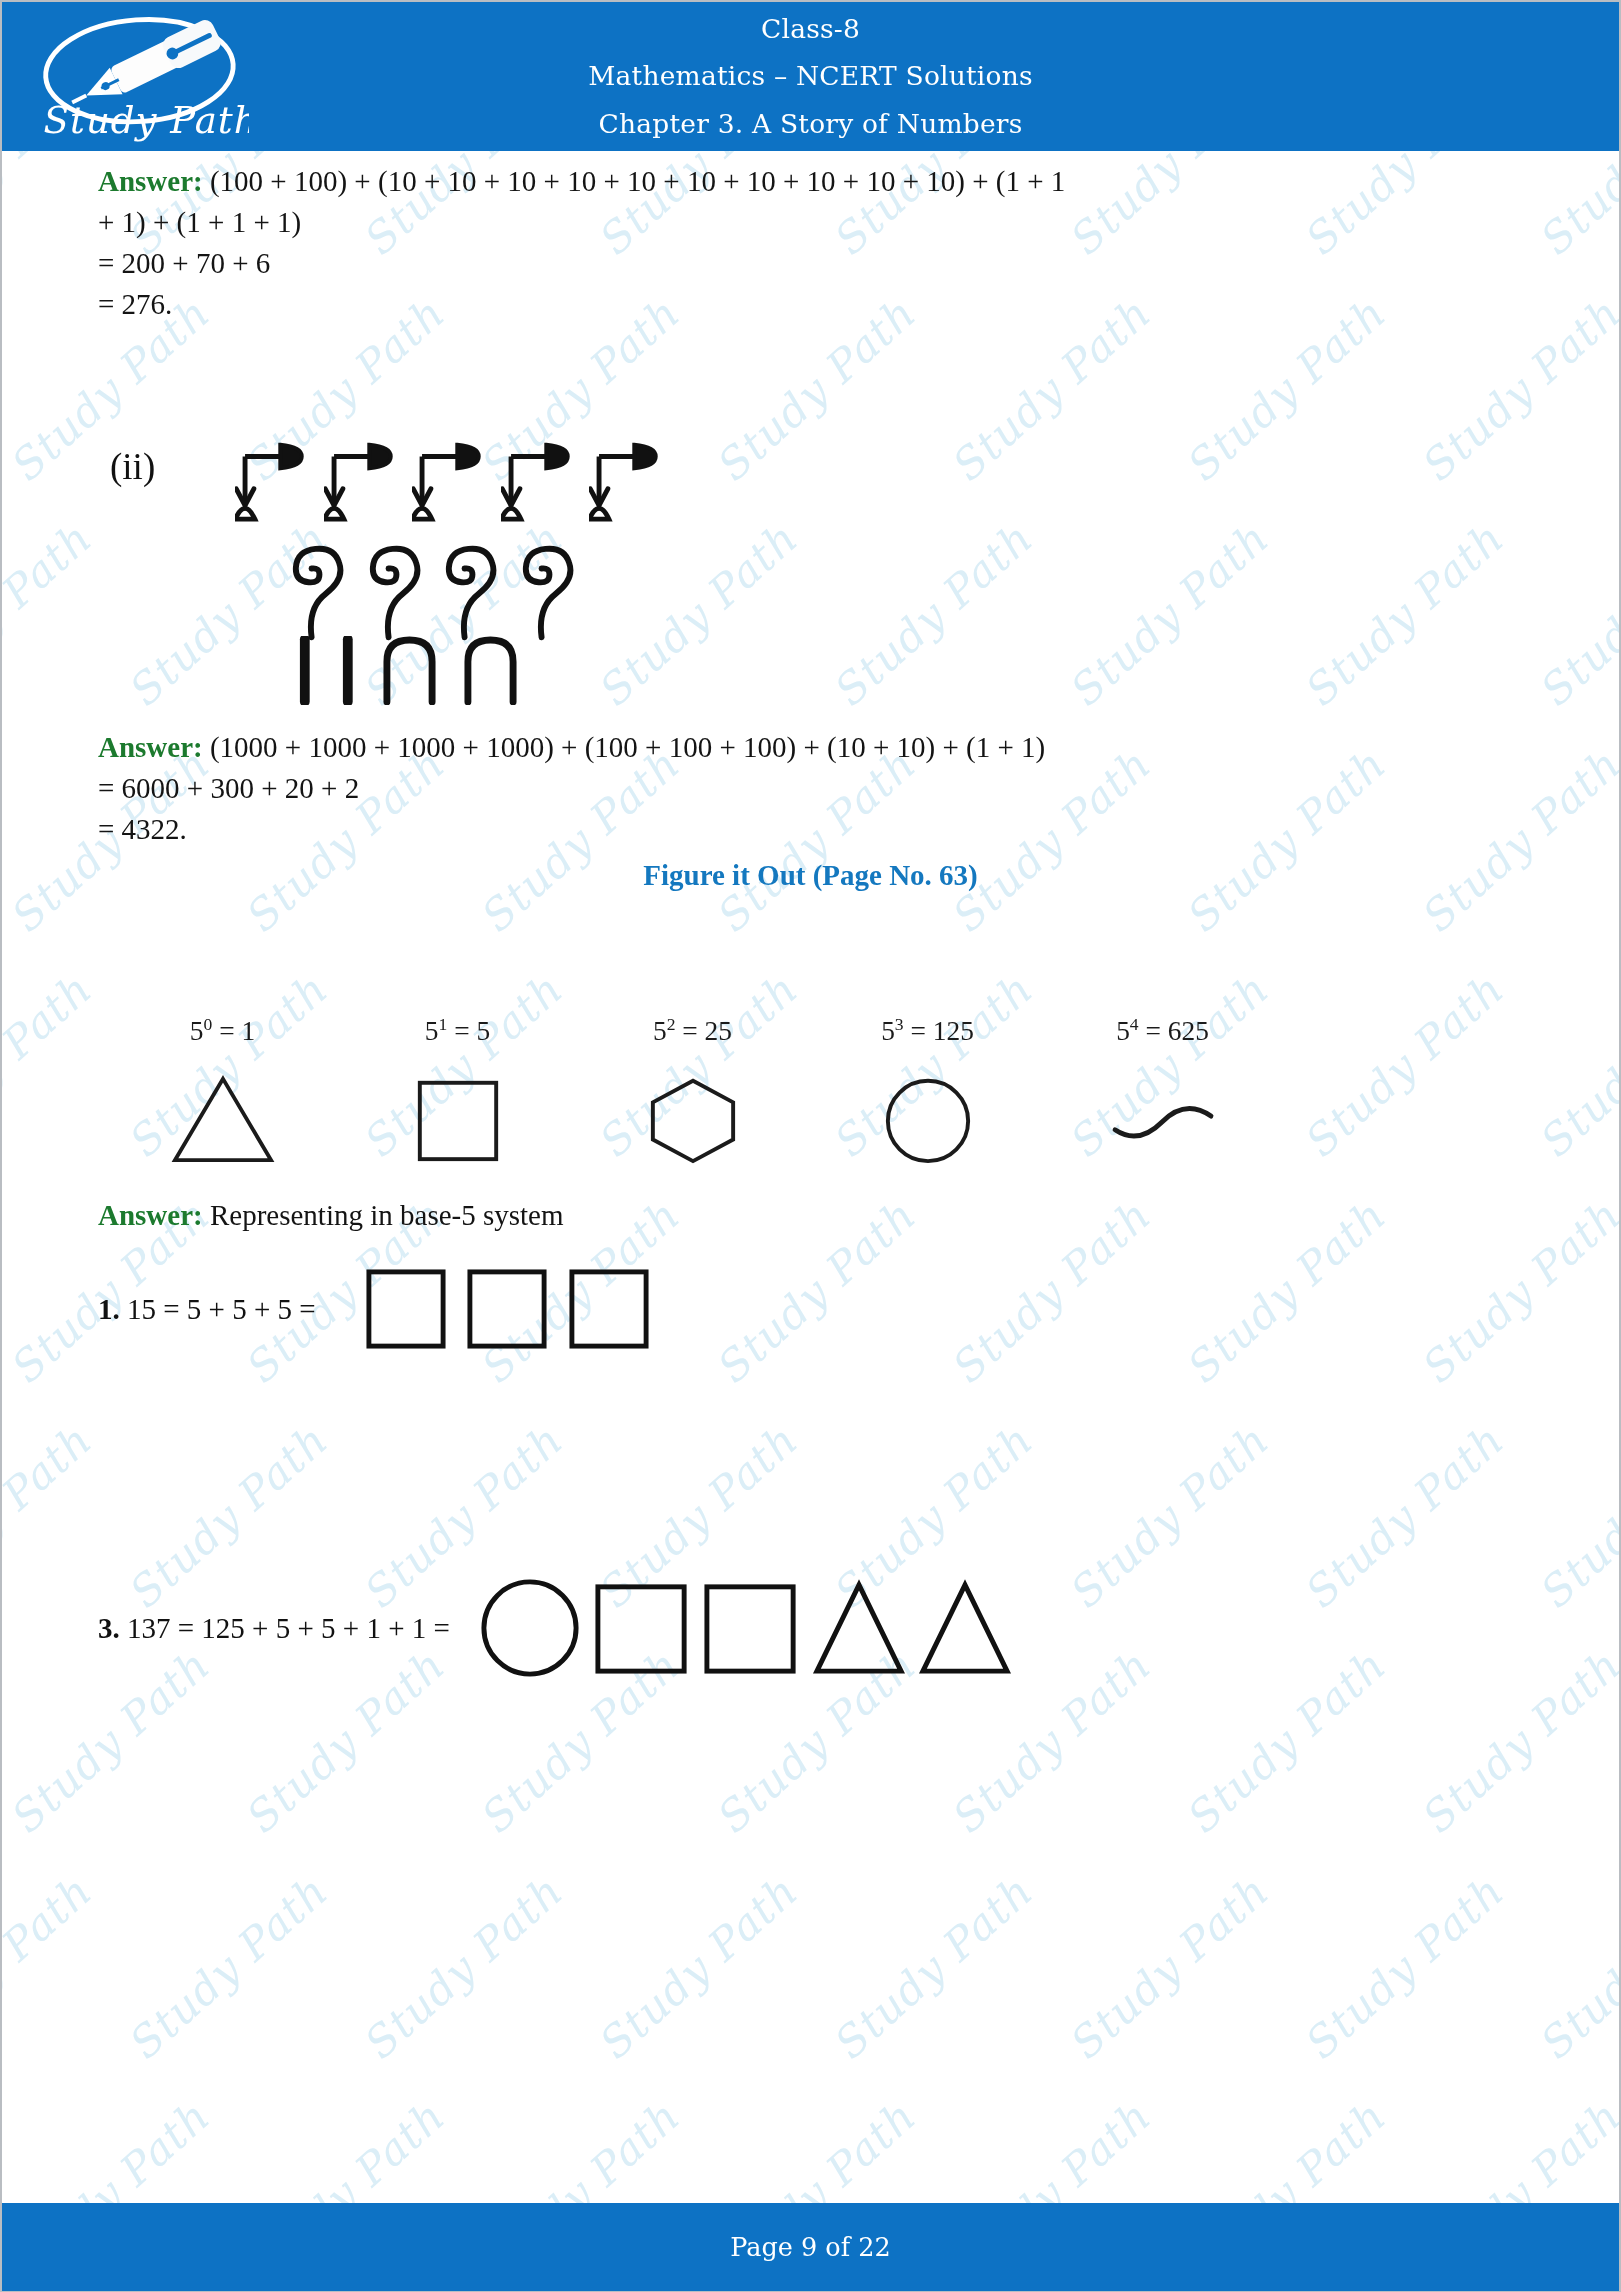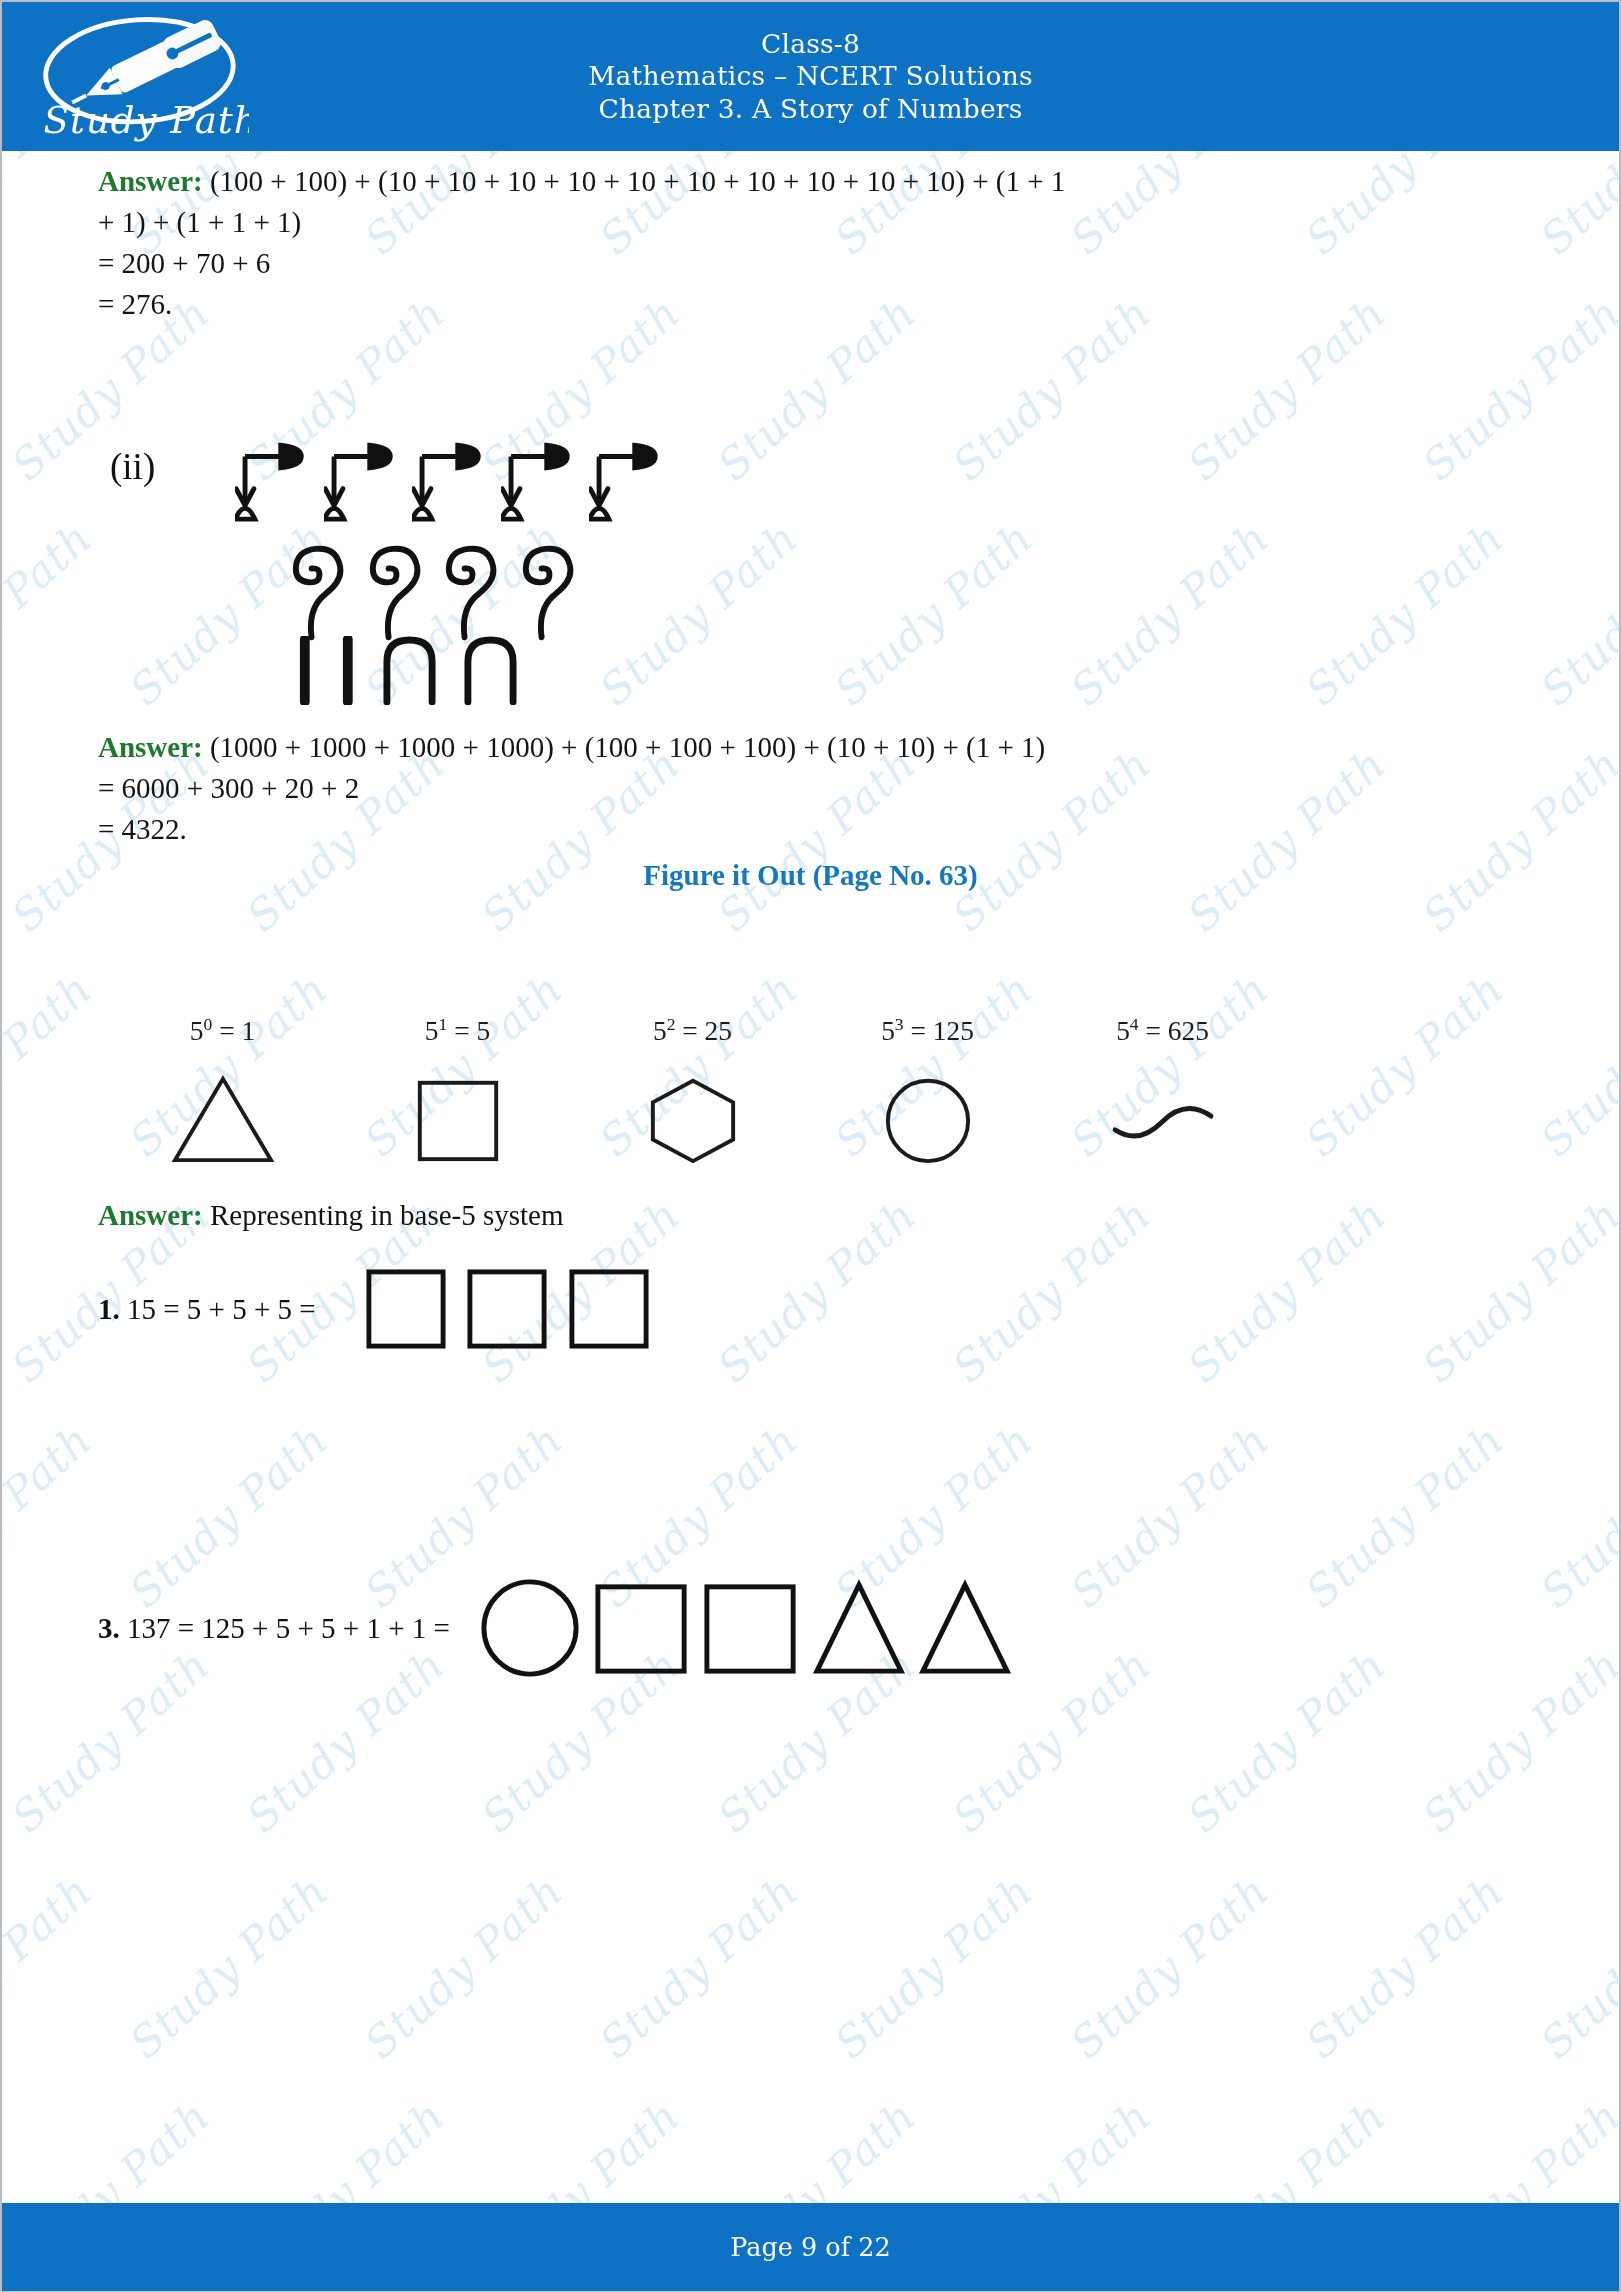--- a/index.html
+++ b/index.html
@@ -39,21 +39,21 @@
     background:#0d72c4;
     z-index:4;
     box-sizing:border-box;
   }
   .logo{
     position:absolute;left:21.6px;top:7.8px;width:225px;height:137px;
   }
   .header-titles{
     position:absolute;left:0;top:0;width:100%;height:149px;
     display:flex;flex-direction:column;align-items:center;justify-content:center;
-    gap:0;
+    gap:15px;
   }
   .header-titles div{
     color:#ffffff;
     font-family:"DejaVu Serif",serif;
     font-size:26.5px;
     line-height:1.22;
     text-align:center;
     letter-spacing:0.2px;
   }
   

